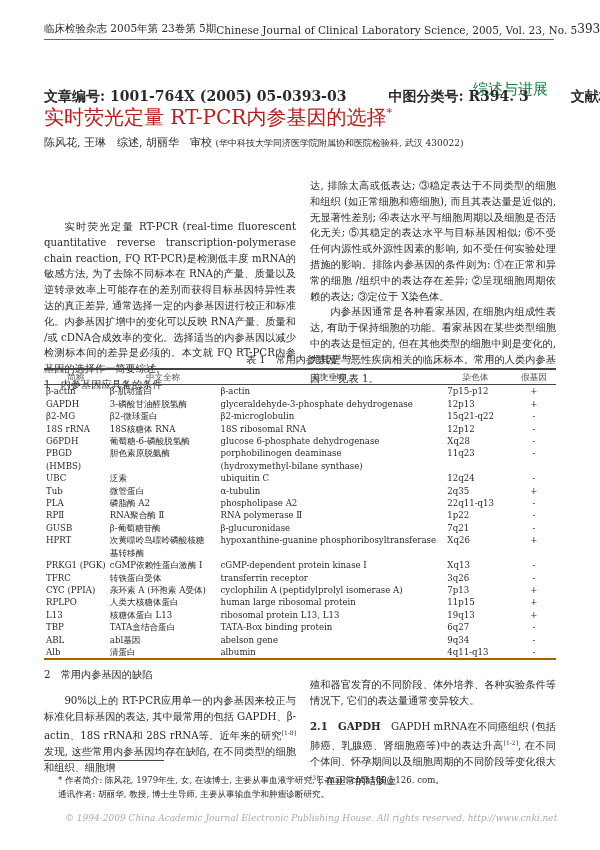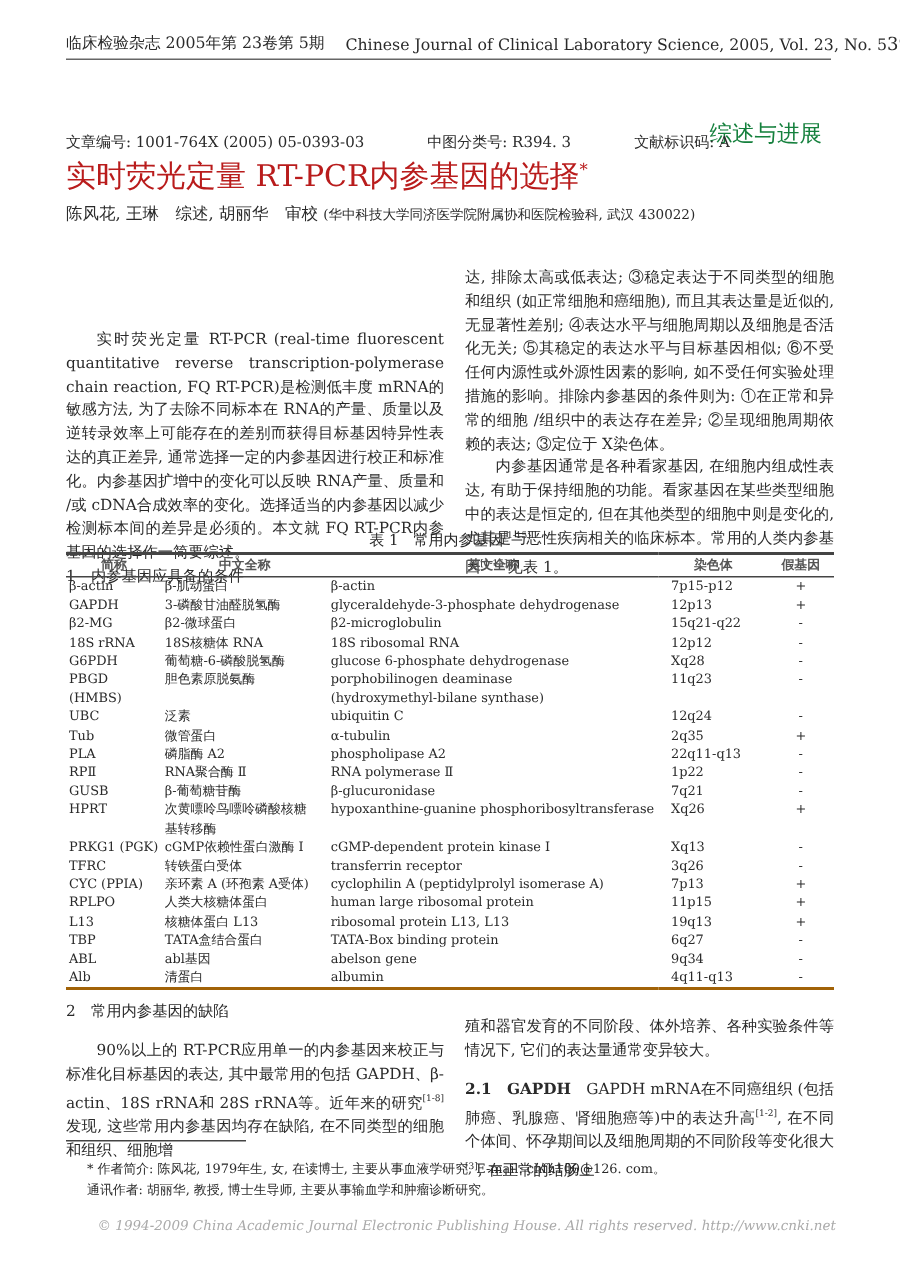--- a/index.html
+++ b/index.html
@@ -3,41 +3,41 @@
 <meta charset="utf-8">
 <style>
   html, body { margin:0; padding:0; background:#ffffff; }
   body { width:600px; height:850px; position:relative; overflow:hidden;
          font-family:"DejaVu Serif", "Liberation Serif", serif; color:#2a2a2a; }
   .page { position:absolute; left:0; top:0; width:600px; height:850px; }
   .running-head { position:absolute; left:44px; top:16px; width:510px; height:20px;
                   font-size:10.5px; display:flex; align-items:flex-end; border-bottom:1.5px solid #666; padding-bottom:3px; }
   .running-head .rh-left { white-space:nowrap;text-align:right; }
   .running-head .rh-page { margin-left:auto; font-size:12px; }
-  .meta-line { position:absolute; left:44px; top:88px; width:510px; font-size:10px; display:flex; align-items:baseline; }
+  .meta-line { position:absolute; left:44px; top:88px; width:510px; font-size:14px; display:flex; align-items:baseline;font-weight:bold; }
   .meta-line span { margin-right:42px; white-space:nowrap; }
   .section-label { position:absolute; right:52px; top:80px; font-size:15px; color:#15803d; }
   .title { position:absolute; left:44px; top:104px; font-size:20px; color:#b91c1c; white-space:nowrap; }
   .title sup { font-size:11px; }
   .authors { position:absolute; left:44px; top:135px; font-size:11px; white-space:nowrap; }
   .authors .affil { font-size:9px; }
   .keywords { position:absolute; left:44px; top:157px; font-size:9px; white-space:nowrap; }
   .col { position:absolute; font-size:10.2px; line-height:15.8px; text-align:justify; }
   .col-left { left:44px; top:178px; width:252px;margin-top:41px; }
   .col-right { left:310px; top:178px; width:246px; }
   .col p { margin:0; }
   .indent { text-indent:2em; }
   .heading { font-weight:normal; margin:0; }
   sup.ref { font-size:6px; vertical-align:super; }
   .table-caption { position:absolute; left:0; width:600px; top:353px; text-align:center; font-size:10px; }
   .table-wrap { position:absolute; left:44px; top:368px; width:512px; }
   table { width:100%; border-collapse:collapse; font-size:8.6px; line-height:12.4px; }
   thead tr { border-top:2px solid #444; border-bottom:1px solid #444; }
   tbody tr:last-child { border-bottom:2px solid #a16207; }
-  th { font-weight:bold; text-align:center; padding:1px 2px; color:#555; }
+  th { font-weight:normal; text-align:center; padding:1px 2px; color:#555; }
   td { padding:0 2px; vertical-align:top; white-space:nowrap; }
   td.c-abbr { width:58px; }
   td.c-cn { width:106px; }
   td.c-en { width:210px; }
   td.c-chr { width:62px; padding-left:8px; }
   td.c-pseudo { text-align:center; width:40px; }
   .col2 { position:absolute; font-size:10.2px; line-height:15.8px; text-align:justify; }
   .col2-left { left:44px; top:667px; width:252px; }
   .col2-right { left:310px; top:667px; width:246px; }
   .footnote-rule { position:absolute; left:44px; top:760px; width:120px; border-top:1px solid #444; }
@@ -45,21 +45,21 @@
   .footnotes p { margin:0; }
   .copyright { position:absolute; left:65px; top:813px; font-size:9px; color:#aaa; font-style:italic; white-space:nowrap; }
 </style>
 </head>
 <body>
 
 <div class="page">
 
   <div class="running-head">
     <span class="rh-left">临床检验杂志 2005年第 23卷第 5期</span>
-    <span class="rh-left" style="margin-left:14px">Chinese Journal of Clinical Laboratory Science, 2005, Vol. 23, No. 5</span>
+    <span class="rh-left" style="">Chinese Journal of Clinical Laboratory Science, 2005, Vol. 23, No. 5</span>
     <span class="rh-page">393</span>
   </div>
 
   <div class="section-label">综述与进展</div>
 
   <div class="meta-line">
     <span>文章编号: 1001-764X (2005) 05-0393-03</span>
     <span>中图分类号: R394. 3</span>
     <span>文献标识码: A</span>
   </div>

